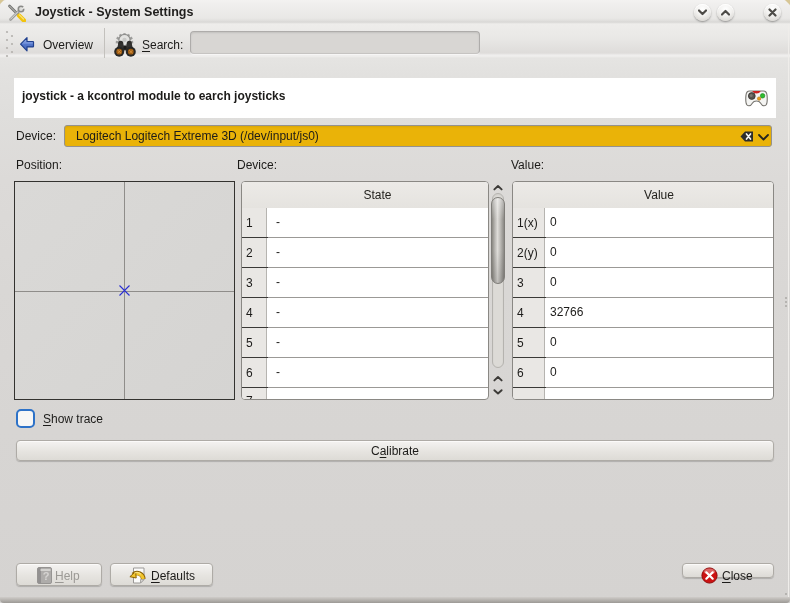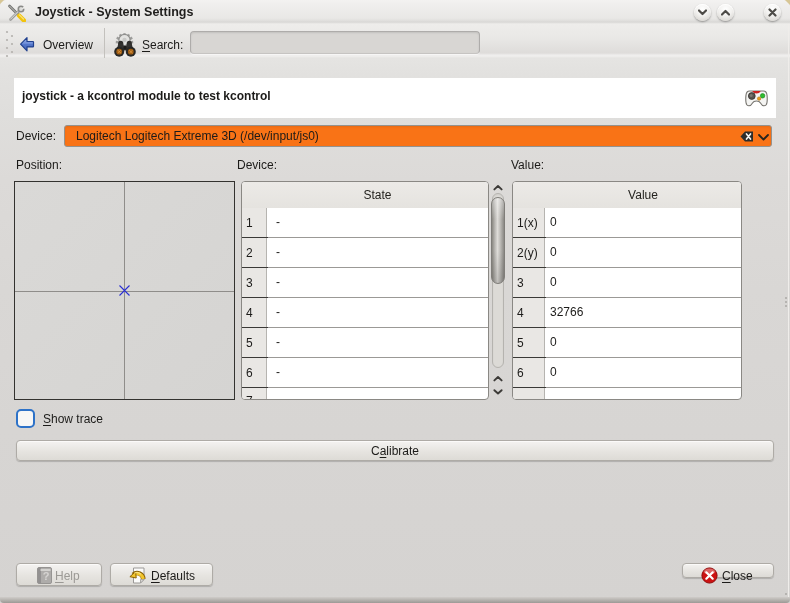--- a/index.html
+++ b/index.html
@@ -11,34 +11,34 @@
 #tbdots{left:5px;top:30px}
 #tbsep{left:104px;top:28px;width:1px;height:30px;background:#c3c1bd}
 #ovtext{left:43px;top:38px}
 #sctext{left:142px;top:38px}
 #sfield{left:190px;top:31px;width:290px;height:23px;border-radius:4px;background:#d8d6d3;border:1px solid #aeacaa;border-bottom-color:#c6c4c2;box-shadow:inset 0 1px 2px rgba(0,0,0,.10),0 1px 0 rgba(255,255,255,.6)}
 
 #hdr{left:14px;top:78px;width:762px;height:40px;background:#fff}
 #hdrtext{left:8px;top:11px;font-weight:bold}
 
 #devlabel{left:16px;top:129px}
-#combo{left:64px;top:125px;width:708px;height:22px;background:#f97316;border:1px solid #94928e;border-radius:3px;box-shadow:inset 0 1px 2px rgba(0,0,0,.08)}
+#combo{left:64px;top:125px;width:708px;height:22px;background:#eab308;border:1px solid #94928e;border-radius:3px;box-shadow:inset 0 1px 2px rgba(0,0,0,.08)}
 #combotext{left:11px;top:3px}
 
 #poslabel{left:16px;top:158px}
 #btnlabel{left:237px;top:158px}
 #axlabel{left:511px;top:158px}
 
 #posbox{left:14px;top:181px;width:221px;height:219px;border:1px solid #33322f;background:linear-gradient(135deg,#dad9d7 0%,#d5d4d2 100%)}
 #pvline{left:109px;top:0;width:1px;height:217px;background:#8f8d8a}
 #phline{left:0;top:109px;width:219px;height:1px;background:#8f8d8a}
 
 .tbl{border:1px solid #8a8884;border-radius:4px;background:#fff;overflow:hidden;top:181px;height:219px}
 #btbl{left:241px;width:248px}
-#atbl{left:512px;width:230px}
+#atbl{left:512px;width:262px}
 .thead{position:absolute;left:0;top:0;right:0;height:26px;background:linear-gradient(#eceae7,#e5e3df);color:#24231f}
 .thead span{position:absolute;top:6px}
 .numcol{position:absolute;left:0;top:26px;bottom:0;background:#e9e7e4;border-right:1px solid #b6b4b0}
 .row{position:absolute;left:0;right:0;height:30px}
 .rnum{position:absolute;top:8px;padding-left:4px;color:#1c1b19}
 .rsep{position:absolute;left:0;right:0;height:1px;background:#9b9996}
 .rsepd{position:absolute;left:0;height:1px;background:#3a3936}
 
 #sb{left:490px;top:181px;width:16px;height:218px}
 #sbtrack{position:absolute;left:2px;top:12px;width:12px;height:175px;border:1px solid #b5b3af;border-radius:6px;background:#dcdad6;box-shadow:inset 0 1px 2px rgba(0,0,0,.06)}
@@ -139,21 +139,21 @@
     <circle cx="8.2" cy="20.7" r="2.9" fill="#a05e14"></circle>
     <circle cx="19.8" cy="20.7" r="2.9" fill="#a05e14"></circle>
     <path d="M6.9 19.4 L9.7 21.9 M9.4 19.6 L7.5 21.6" stroke="#dd9540" stroke-width=".9" stroke-linecap="round"></path>
     <path d="M18.5 19.4 L21.3 21.9 M21 19.6 L19.1 21.6" stroke="#dd9540" stroke-width=".9" stroke-linecap="round"></path>
   </g>
 </svg>
 <div class="abs" id="sctext"><span class="u">S</span>earch:</div>
 <div class="abs" id="sfield"></div>
 
 <div class="abs" id="hdr">
-  <div class="abs" id="hdrtext">joystick - a kcontrol module to test kcontrol</div>
+  <div class="abs" id="hdrtext">joystick - a kcontrol module to earch joysticks</div>
   <svg class="abs" style="left:731px;top:12px" width="23" height="17" viewBox="0 0 23 17">
     <path d="M4.5 1 Q1.5 1 1 5 Q0.5 9 1 12.5 Q1.4 15.8 4 15.8 Q6 15.8 7.5 13 Q8.6 11 11.5 11 Q14.4 11 15.5 13 Q17 15.8 19 15.8 Q21.6 15.8 22 12.5 Q22.5 9 22 5 Q21.5 1 18.5 1 Z" fill="#f4f4f2" stroke="#76746f" stroke-width="1.1"></path>
     <path d="M7.2 1 Q8.6 3.6 11.5 3.6 Q14.4 3.6 15.8 1 Z" fill="#cc2222"></path>
     <circle cx="6.8" cy="6" r="3.4" fill="#57544f" stroke="#33312e" stroke-width=".8"></circle>
     <circle cx="6.2" cy="5.4" r="1.5" fill="#7b7872"></circle>
     <circle cx="17.6" cy="5.8" r="2.2" fill="#2fbe2f" stroke="#1d8a1d" stroke-width=".7"></circle>
     <circle cx="14.1" cy="8.6" r="1.7" fill="#e89c1c" stroke="#b07008" stroke-width=".6"></circle>
   </svg>
 </div>
 

